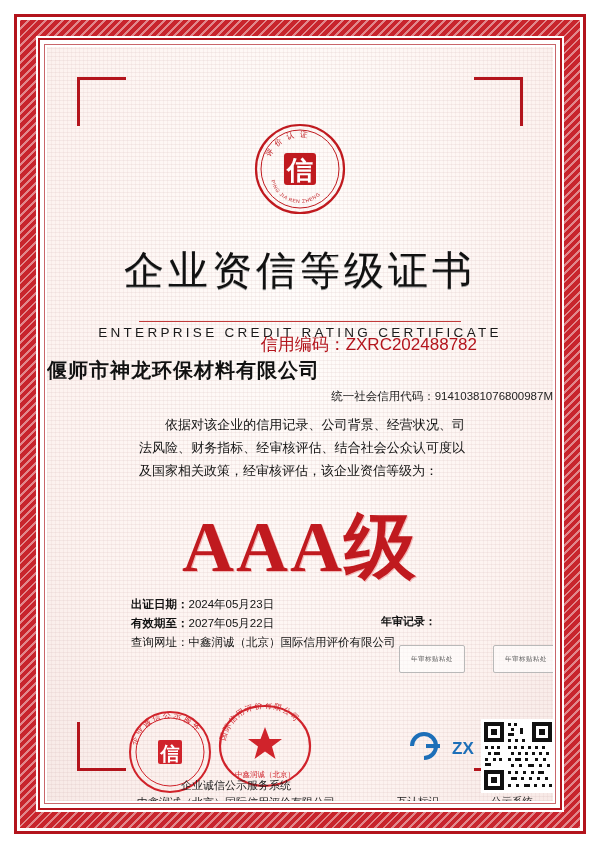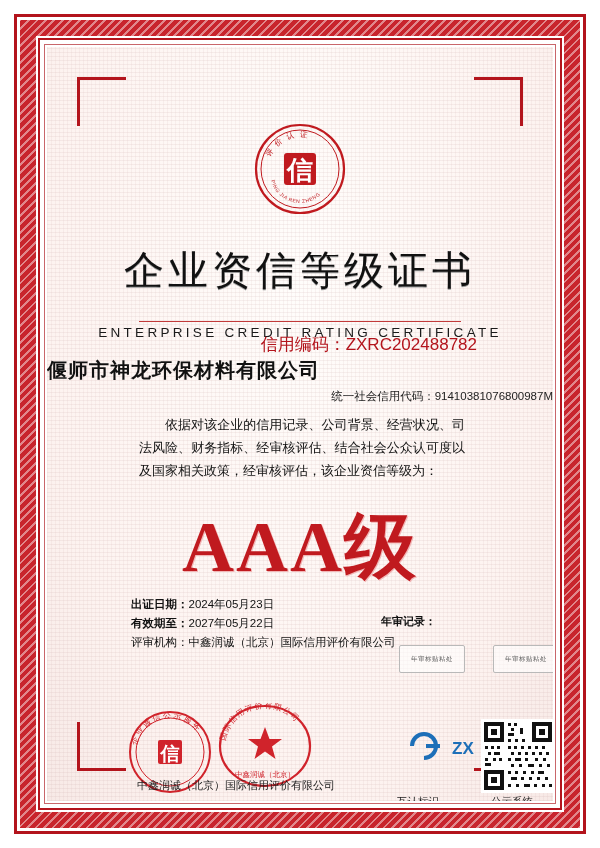--- a/index.html
+++ b/index.html
@@ -234,21 +234,21 @@
     <div class="grade">AAA级</div>
 
     <div class="info">
       <div>
         <b>出证日期：</b><span>2024年05月23日</span>
       </div>
       <div>
         <b>有效期至：</b><span>2027年05月22日</span>
       </div>
       <div>
-        <span>评审机构：</span><span>中鑫润诚（北京）国际信用评价有限公司</span>
+        <span>查询网址：</span><span>中鑫润诚（北京）国际信用评价有限公司</span>
       </div>
     </div>
 
     <div class="annual">年审记录：</div>
     <div class="stamp-box sb1">年审标贴粘处</div>
     <div class="stamp-box sb2">年审标贴粘处</div>
 
     <div class="round-seal rs1">
       <svg viewBox="0 0 86 86" width="86" height="86" aria-hidden="true">
         <circle cx="43" cy="43" r="40" fill="none" stroke="#d0232b" stroke-width="2"></circle>
@@ -268,20 +268,21 @@
         <polygon points="48,24 52.5,36 65,36 55,43.5 58.5,56 48,48.5 37.5,56 41,43.5 31,36 43.5,36" fill="#d0232b"></polygon>
         <path id="arc3" d="M 8 43 A 40 38 0 0 1 88 43" fill="none"></path>
         <text font-family="Liberation Sans, sans-serif" font-size="8" fill="#d0232b" letter-spacing="1.2">
           <textPath href="#arc3" startOffset="4%">国际信用评价有限公司</textPath>
         </text>
         <text x="48" y="74" text-anchor="middle" font-family="Liberation Sans, sans-serif" font-size="7.5" fill="#d0232b">中鑫润诚（北京）</text>
       </svg>
     </div>
 
     <div class="seal-caption">
+      <div>企业诚信公示服务系统</div>
       <div>中鑫润诚（北京）国际信用评价有限公司</div>
     </div>
 
     <div class="logo-cz">
       <svg viewBox="0 0 84 30" width="84" height="30" aria-hidden="true">
         <path d="M6 15 A12 12 0 1 1 18 27" fill="none" stroke="#1d6fb8" stroke-width="4"></path>
         <rect x="20" y="13" width="14" height="4" fill="#1d6fb8"></rect>
         <text x="46" y="23" font-family="Liberation Sans, sans-serif" font-size="17" font-weight="bold" fill="#1d6fb8">ZX</text>
       </svg>
     </div>

